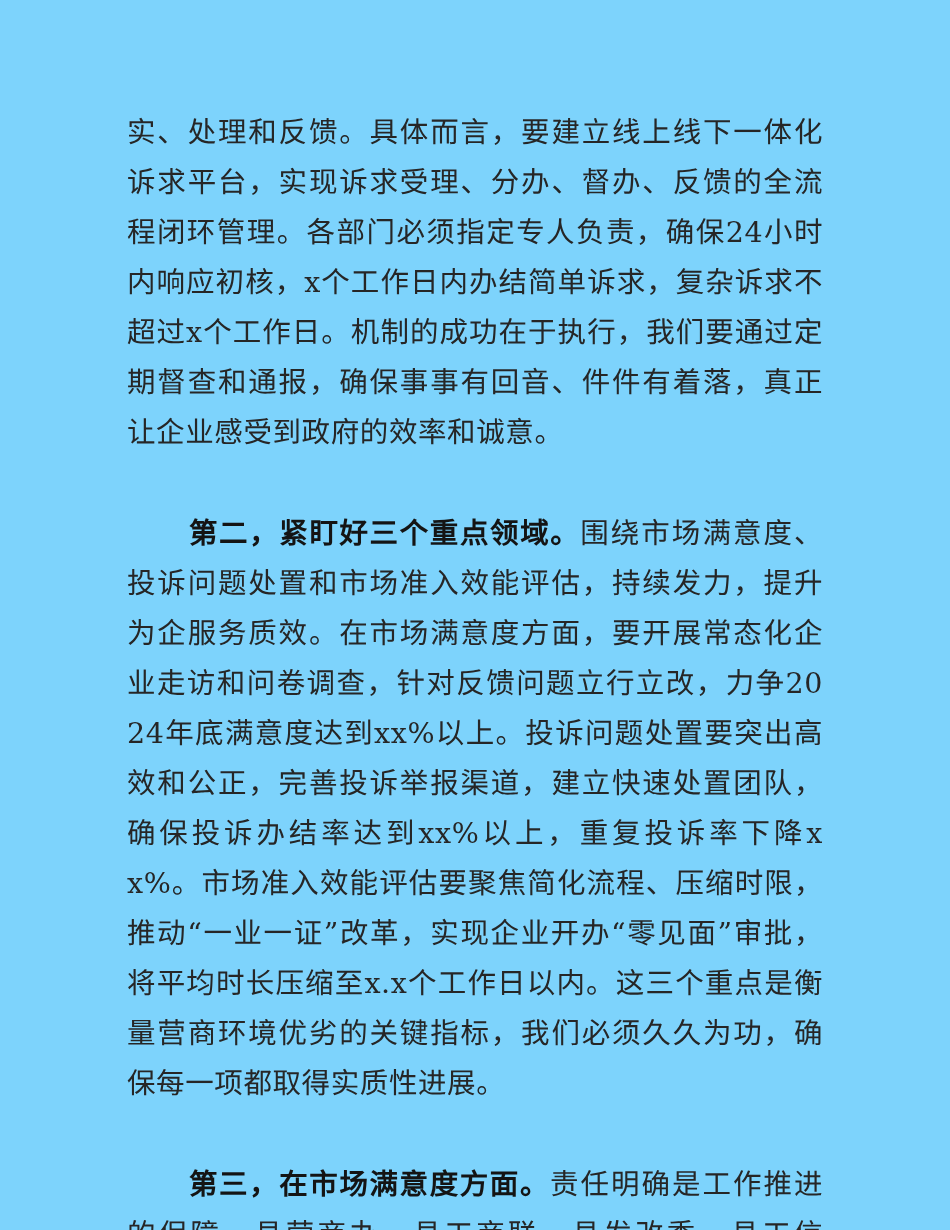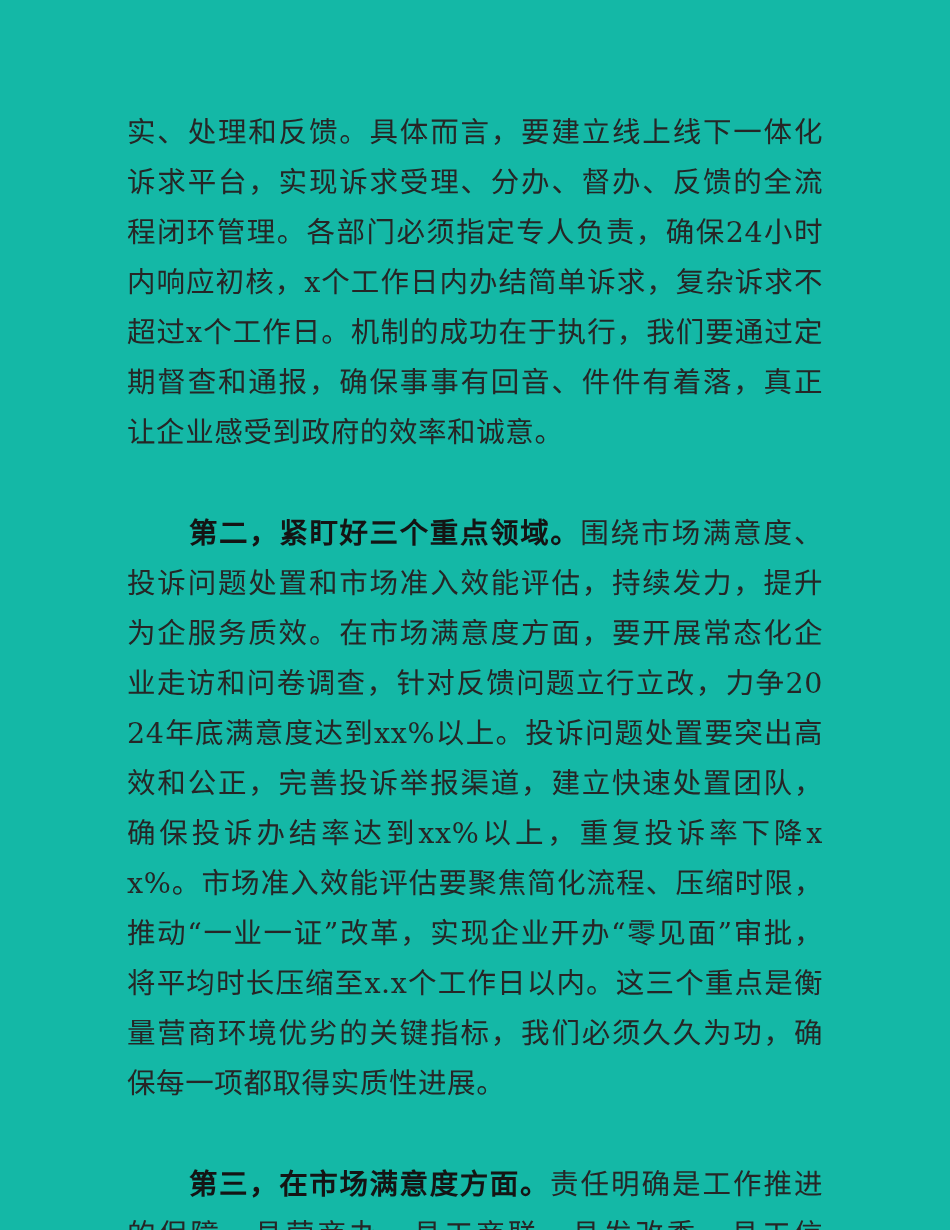--- a/index.html
+++ b/index.html
@@ -5,21 +5,21 @@
 <style>
   html, body {
     margin: 0;
     padding: 0;
     background: #ffffff;
   }
   .page {
     position: relative;
     width: 950px;
     height: 1230px;
-    background: #14b8a6;
+    background: #7dd3fc;
     margin: 0 auto;
     overflow: hidden;
     box-sizing: border-box;
   }
   .text-body {
     position: absolute;
     left: 127px;
     top: 108px;
     width: 696px;
   }

